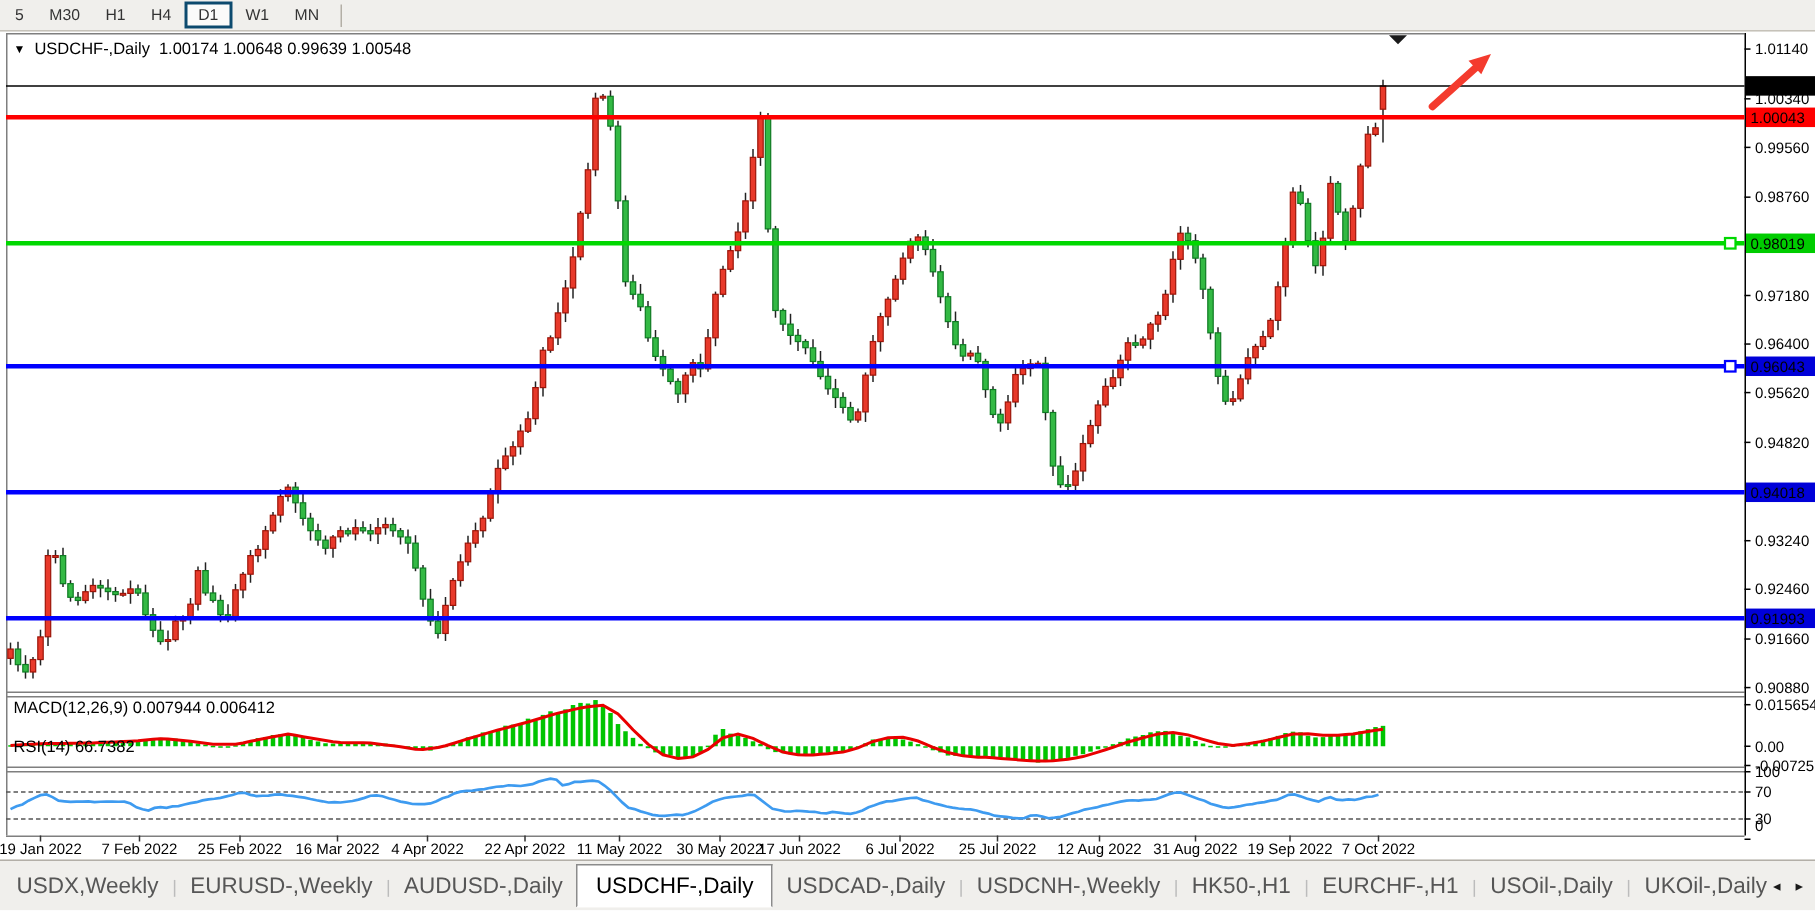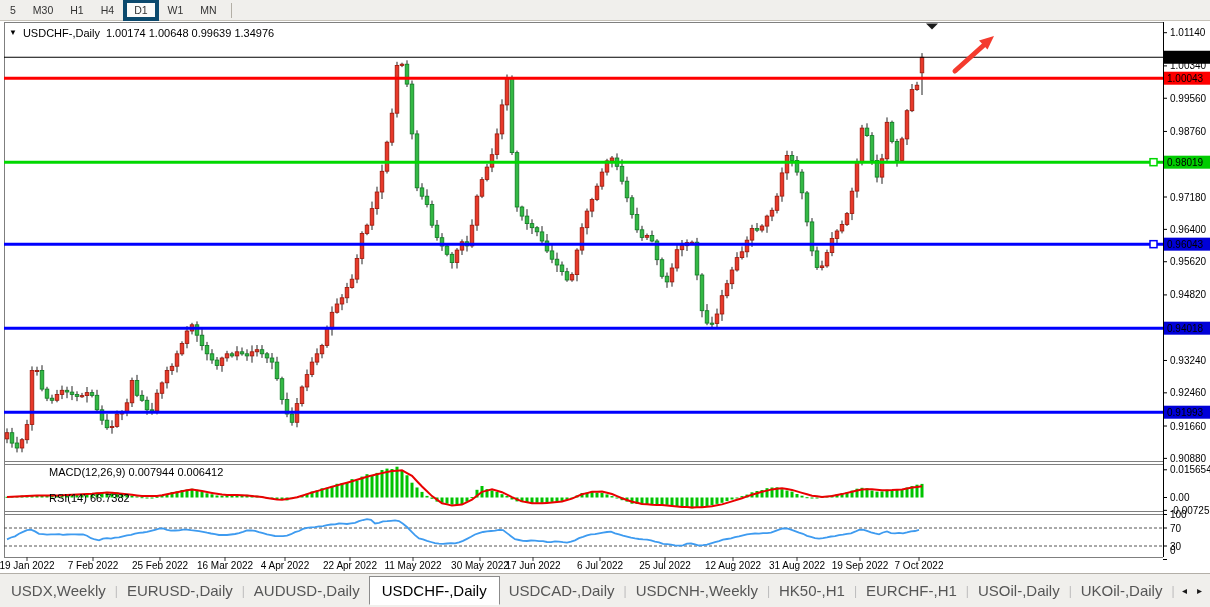--- a/index.html
+++ b/index.html
@@ -2,28 +2,28 @@
 <html><head>
 <meta charset="utf-8">
 <style>
   html,body{margin:0;padding:0;background:#fff;}
   .screen{position:relative;width:1210px;height:607px;background:#fff;overflow:hidden;
           font-family:"Liberation Sans",sans-serif;-webkit-font-smoothing:none;}
   .toolbar{position:absolute;left:0;top:0;width:100%;height:21px;background:#f0efec;
            border-bottom:1px solid #c6c2b9;display:flex;align-items:center;gap:1px;
            padding-left:2px;box-sizing:border-box;z-index:5;}
   .tf{font-size:10.5px;color:#333;padding:1px 7px;border:1px solid transparent;cursor:default;}
-  .tf.on{background:#fbfbfa;border:4px solid #0c4a6e;}
+  .tf.on{background:#fbfbfa;border:2px solid #0c4a6e;}
   .vsep{width:1px;height:15px;background:#b3afa6;margin-left:5px;}
   #chart-svg{position:absolute;left:0;top:0;z-index:1;}
   #chart-svg text{font-family:"Liberation Sans",sans-serif;font-size:10px;fill:#000;}
   .chart-title{position:absolute;left:9px;top:27px;font-size:11px;color:#000;z-index:2;
                display:flex;align-items:center;gap:6px;white-space:nowrap;}
   .tri{font-size:8px;line-height:1;}
-  .ind-label{position:absolute;left:9px;font-size:11px;color:#000;z-index:2;white-space:nowrap;margin-left:40px;}
+  .ind-label{position:absolute;left:9px;font-size:11px;color:#000;z-index:2;white-space:nowrap;}
   #macd-label{top:466px;}
   #rsi-label{top:492px;}
   .tabbar{position:absolute;left:0;top:573px;width:100%;height:34px;background:#f0efec;
           border-top:1px solid #b3afa8;display:flex;align-items:center;padding:0 2px;
           box-sizing:border-box;z-index:5;}
   .tabs{display:flex;align-items:center;overflow:hidden;flex:1;white-space:nowrap;}
   .tab{font-size:15px;color:#565656;padding:4px 9px;cursor:default;}
   .tab.on{background:#fff;color:#000;border:1px solid #8b8b8b;border-bottom:1px solid #fff;
           padding:5px 12px;}
   .tsep{color:#bcbcbc;font-size:12px;}
@@ -704,31 +704,31 @@
       <line x1="919" y1="557" x2="919" y2="561" stroke="#333"></line>
       <text x="919" y="569" text-anchor="middle">7 Oct 2022</text>
       <line x1="955" y1="71" x2="984" y2="45" stroke="#f43b2e" stroke-width="5" stroke-linecap="round"></line>
       <polygon points="994,36 987.5,49.5 979,40.5" fill="#f43b2e"></polygon>
       <polygon points="926,23.5 938,23.5 932,29.5" fill="#1a1a1a"></polygon>
     </svg>
 
   <div class="chart-title">
     <span class="tri">▼</span>
     <span>USDCHF-,Daily</span>
-    <span>1.00174 1.00648 0.99639 1.34976</span>
+    <span>1.00174 1.00648 0.99639 1.00548</span>
   </div>
 
   <div class="ind-label" id="macd-label">MACD(12,26,9) 0.007944 0.006412</div>
   <div class="ind-label" id="rsi-label">RSI(14) 66.7382</div>
 
   <div class="tabbar">
     <div class="tabs" id="tabs">
         <span class="tab">USDX,Weekly</span>
         <span class="tsep">|</span>
-        <span class="tab">EURUSD-,Daily</span>
+        <span class="tab">EURUSD-,Weekly</span>
         <span class="tsep">|</span>
         <span class="tab">AUDUSD-,Daily</span>
         <span class="tab on">USDCHF-,Daily</span>
         <span class="tab">USDCAD-,Daily</span>
         <span class="tsep">|</span>
         <span class="tab">USDCNH-,Weekly</span>
         <span class="tsep">|</span>
         <span class="tab">HK50-,H1</span>
         <span class="tsep">|</span>
         <span class="tab">EURCHF-,H1</span>

